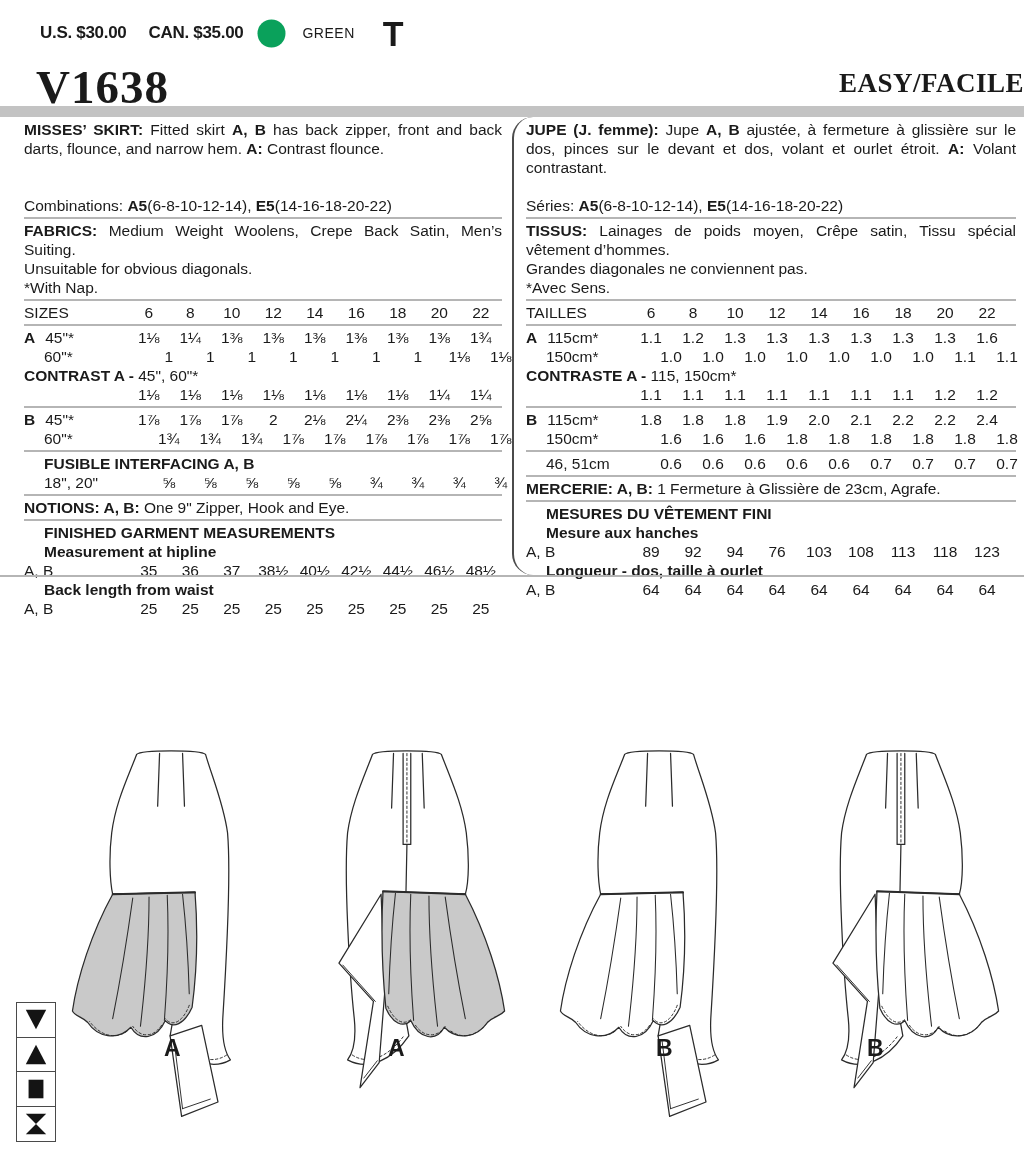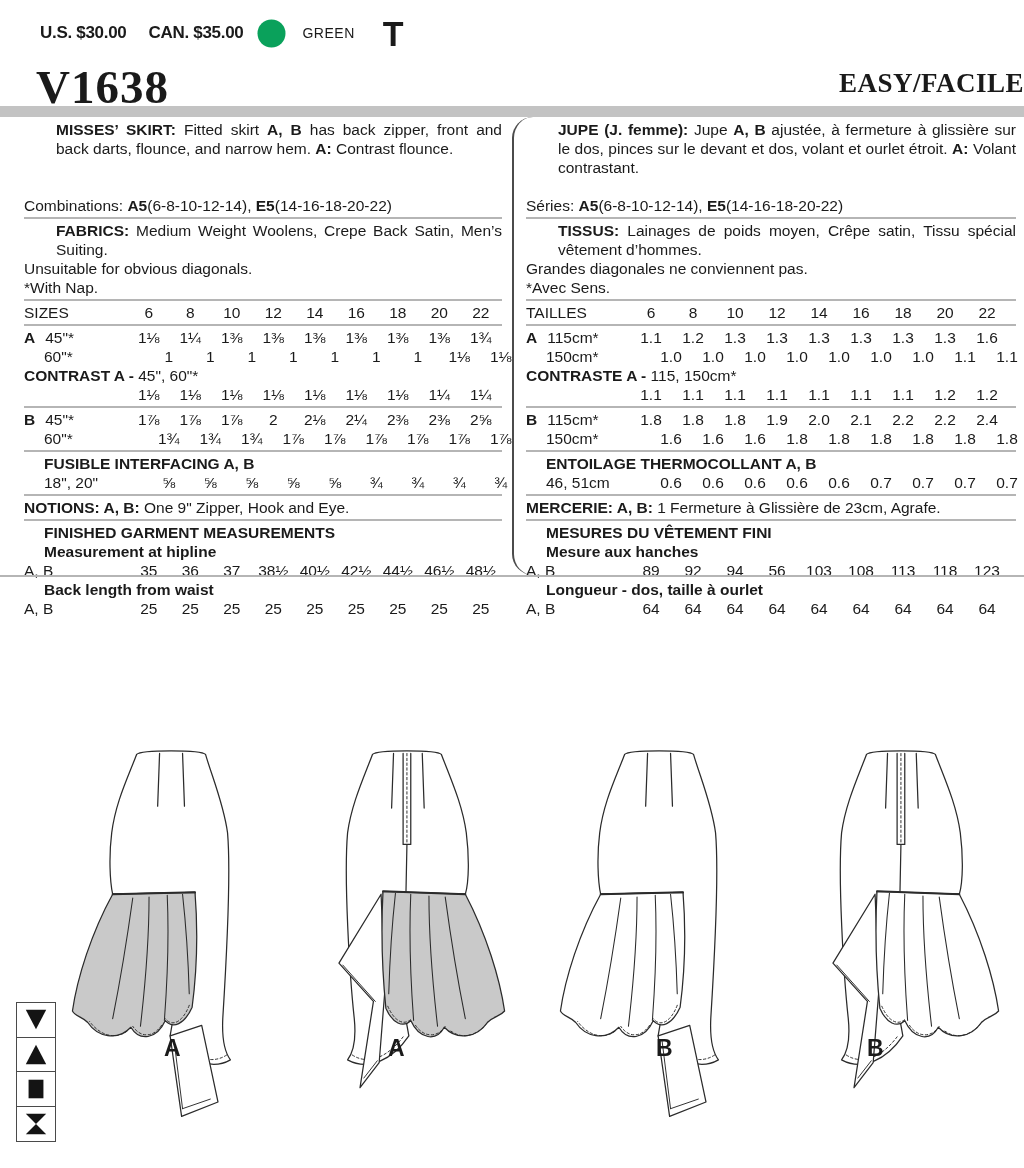--- a/index.html
+++ b/index.html
@@ -18,21 +18,21 @@
                   letter-spacing:1px;}
   .difficulty{position:absolute;left:0;top:68px;width:1024px;text-align:right;
               font-family:"Liberation Serif",serif;font-weight:bold;font-size:27px;
               letter-spacing:0.5px;}
   .top-bar{position:absolute;left:0;top:106px;width:1024px;height:11px;background:#c3c3c3;}
   
   .columns{position:absolute;left:0;top:117px;width:1024px;height:458px;display:flex;}
   .col{width:512px;box-sizing:border-box;font-size:15.5px;line-height:19px;}
   .col-en{padding:3px 10px 0 24px;}
   .col-fr{padding:3px 8px 0 12px;border-left:2px solid #4b4b4b;border-radius:21px;}
-  .para{text-align:justify;margin-left:32px;}
+  .para{text-align:justify;}
   .gap1{height:38px;}
   .gap1-fr{height:19px;}
   .rule{border-top:2px solid #b5b5b5;margin:2px 0;}
   .bottom-rule{position:absolute;left:0;top:575px;width:1024px;border-top:2px solid #b5b5b5;}
   b{font-weight:bold;}
   
   .trow{display:flex;align-items:center;height:19px;white-space:nowrap;}
   .tlabel{flex:0 0 104px;display:flex;align-items:baseline;}
   .tl-letter{font-weight:bold;margin-right:10px;}
   .tl-ind{padding-left:20px;}
@@ -326,21 +326,20 @@
           <span class="tcell">1.6</span>
           <span class="tcell">1.8</span>
           <span class="tcell">1.8</span>
           <span class="tcell">1.8</span>
           <span class="tcell">1.8</span>
           <span class="tcell">1.8</span>
           <span class="tcell">1.8</span>
         </span>
     </div>
     <div class="rule"></div>
-    <div class="subhead">ENTOILAGE THERMOCOLLANT A, B</div>
     <div class="trow">
       <span class="tlabel tl-ind">46, 51cm</span>
       <span class="cells">
           <span class="tcell">0.6</span>
           <span class="tcell">0.6</span>
           <span class="tcell">0.6</span>
           <span class="tcell">0.6</span>
           <span class="tcell">0.6</span>
           <span class="tcell">0.7</span>
           <span class="tcell">0.7</span>
@@ -352,21 +351,21 @@
     <div><b>MERCERIE: A, B:</b><span> 1 Fermeture à Glissière de 23cm, Agrafe.</span></div>
     <div class="rule"></div>
     <div class="subhead">MESURES DU VÊTEMENT FINI</div>
     <div class="subhead">Mesure aux hanches</div>
     <div class="trow">
       <span class="tlabel">A, B</span>
       <span class="cells">
           <span class="tcell">89</span>
           <span class="tcell">92</span>
           <span class="tcell">94</span>
-          <span class="tcell">56</span>
+          <span class="tcell">76</span>
           <span class="tcell">103</span>
           <span class="tcell">108</span>
           <span class="tcell">113</span>
           <span class="tcell">118</span>
           <span class="tcell">123</span>
         </span>
     </div>
     <div class="subhead">Longueur - dos, taille à ourlet</div>
     <div class="trow">
       <span class="tlabel">A, B</span>

